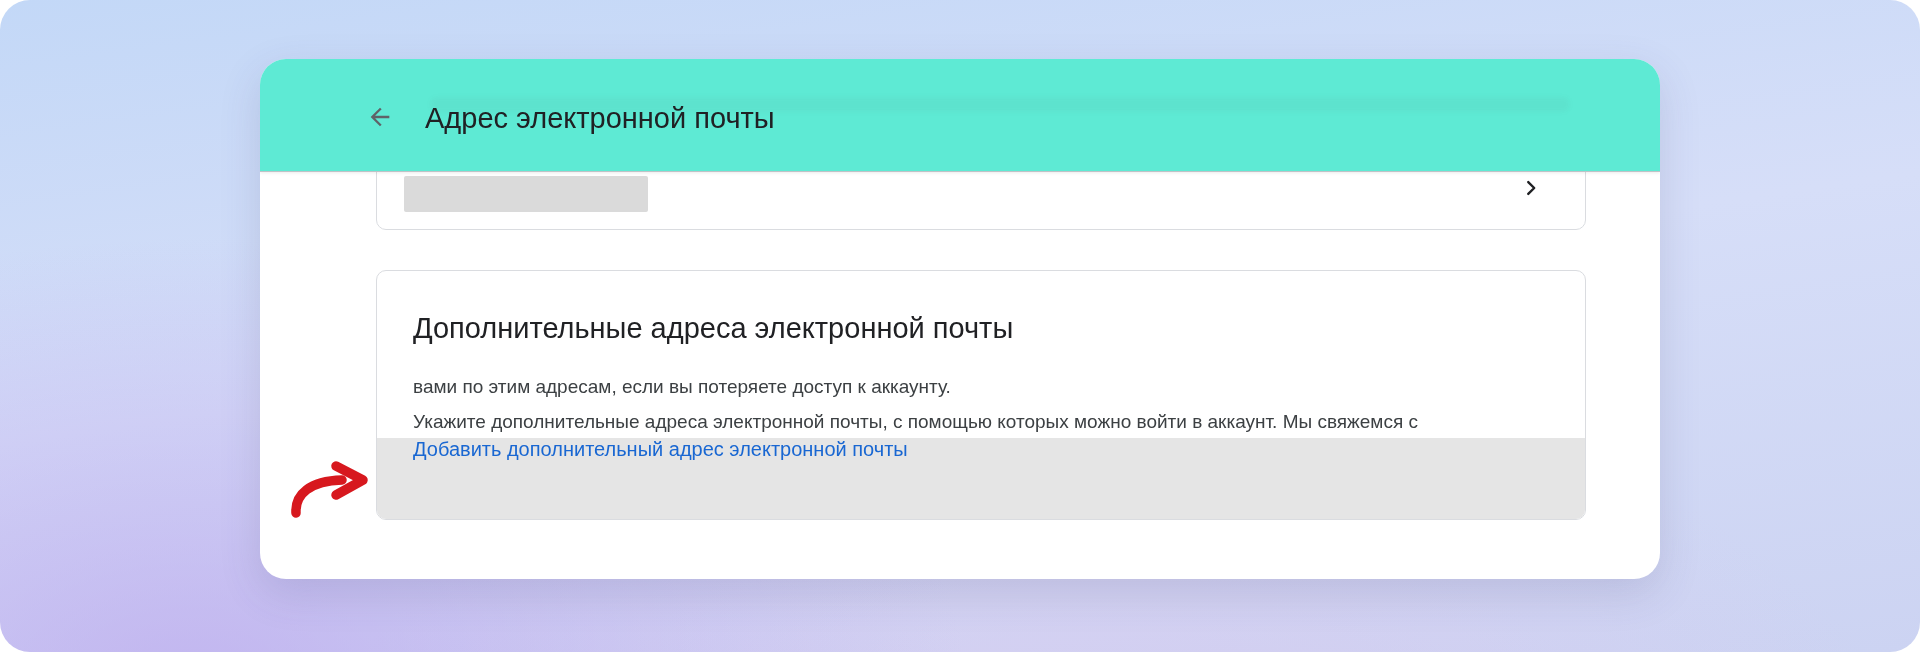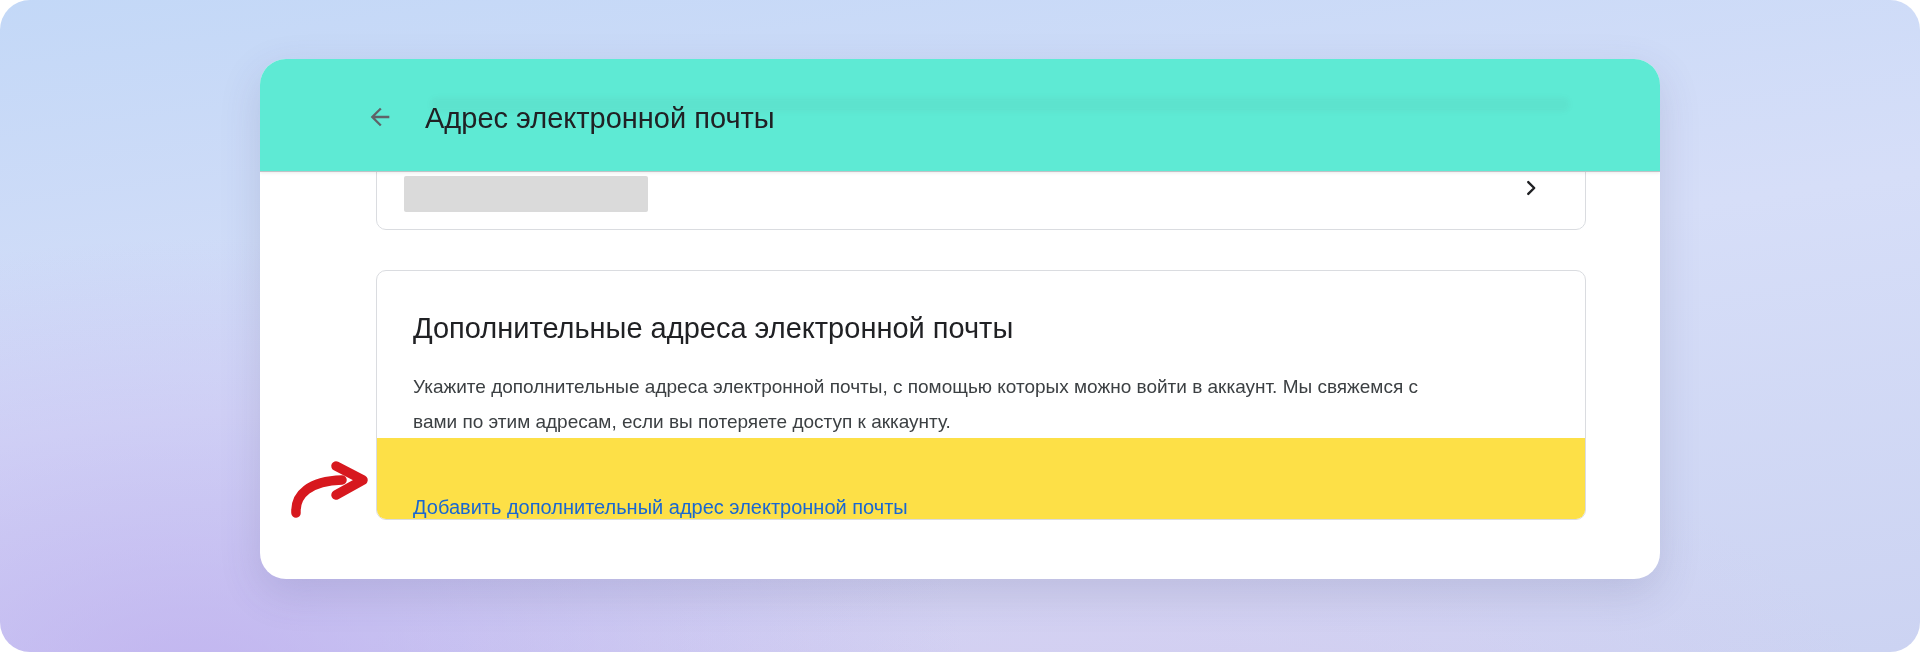--- a/index.html
+++ b/index.html
@@ -22,21 +22,21 @@
   .card-email{top:60px;height:111px;}
   .redacted-bar{position:absolute;left:27px;top:56px;width:244px;height:36px;
                 background:#dadada;border-radius:2px;}
   .chevron{position:absolute;right:43px;top:57px;width:22px;height:22px;}
 
   .card-section{top:211px;height:250px;overflow:hidden;}
   .section-title{padding:40px 90px 0 36px;font-size:29px;line-height:34px;
                  color:#202124;font-weight:400;}
   .section-desc{padding:24px 90px 0 36px;font-size:19px;line-height:35px;color:#3c4043;}
   .section-footer{position:absolute;left:0;right:0;bottom:0;height:81px;
-                  background:#fde047;display:flex;align-items:flex-end;
+                  background:#e5e5e5;display:flex;align-items:flex-start;
                   padding-left:36px;box-sizing:border-box;}
   .add-link{color:var(--link-blue,#1967d2);font-size:20px;font-weight:500;
             text-decoration:none;cursor:pointer;}
 
   
   .app-header{position:absolute;left:0;top:0;width:100%;height:112px;background:#5eead4;
               border-bottom:1px solid #bfc3c7;box-shadow:0 1px 3px rgba(0,0,0,0.08);
               display:flex;align-items:center;z-index:5;}
   .back-btn{position:absolute;left:105px;top:43px;width:30px;height:30px;border:none;
             background:transparent;padding:0;cursor:pointer;display:flex;
@@ -60,22 +60,22 @@
     <div class="card card-email">
       <div class="redacted-bar"></div>
       <svg class="chevron" viewBox="0 0 24 24" fill="none">
         <path d="M9 5.5l6.5 6.5L9 18.5" stroke="#202124" stroke-width="2.6" stroke-linecap="round" stroke-linejoin="round"></path>
       </svg>
     </div>
 
     <div class="card card-section">
       <div class="section-title">Дополнительные адреса электронной почты</div>
       <div class="section-desc">
+        <div>вами по этим адресам, если вы потеряете доступ к аккаунту.</div>
         <div>Укажите дополнительные адреса электронной почты, с помощью которых можно войти в аккаунт. Мы свяжемся с</div>
-        <div>вами по этим адресам, если вы потеряете доступ к аккаунту.</div>
       </div>
       <div class="section-footer">
         <a class="add-link">Добавить дополнительный адрес электронной почты</a>
       </div>
     </div>
 
     <div class="app-header">
       <div class="ghost-text"></div>
       <button class="back-btn">
         <svg width="28" height="28" viewBox="0 0 24 24">

